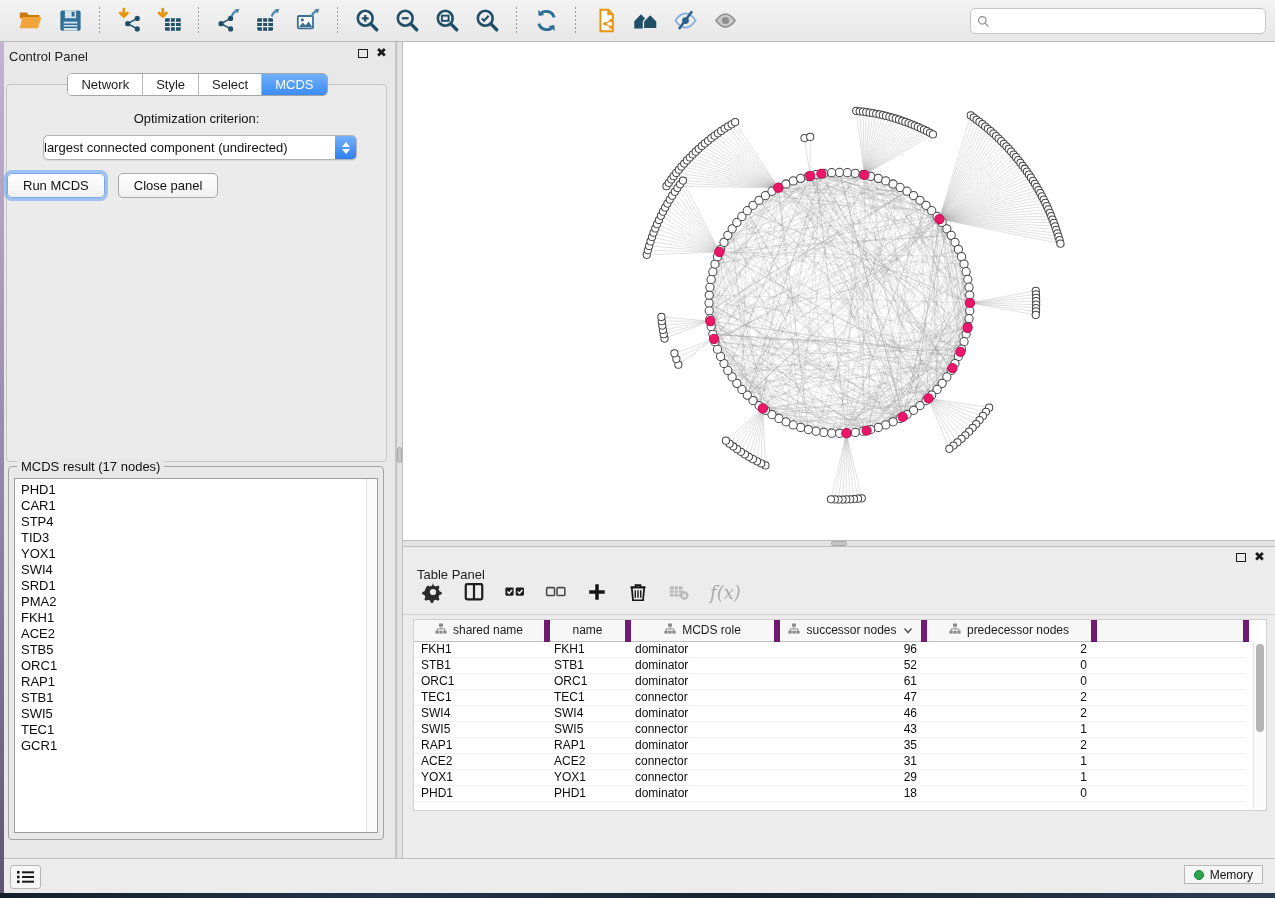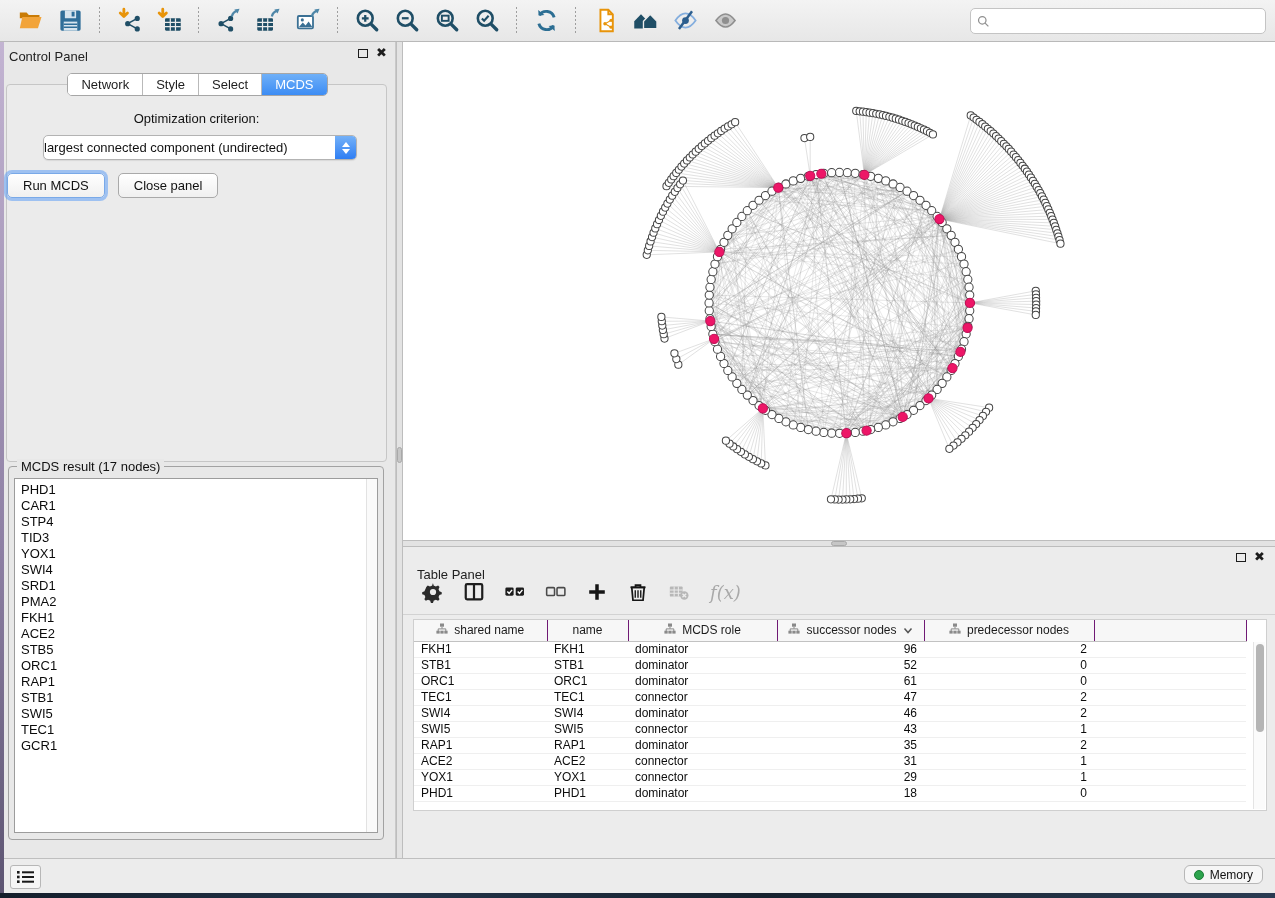--- a/index.html
+++ b/index.html
@@ -70,33 +70,33 @@
 
   
   .table-panel { flex:1; background:#ececec; position:relative; min-height:0; }
   .tp-toolbar { position:absolute; left:0; right:0; top:23px; height:45px; border-bottom:1px solid #d2d2d2; display:flex; align-items:center; padding-left:18px; gap:17px; }
   .tp-ico { width:24px; height:24px; display:flex; align-items:center; justify-content:center; }
   .tp-ico svg { width:22px; height:22px; }
   .fx-label { font-family:"DejaVu Serif","Liberation Serif",serif; font-style:italic; font-size:18px; color:#a9a9a9; margin-left:2px; }
 
   .grid-wrap { position:absolute; left:10px; right:8px; top:72px; height:192px; background:#fff; border:1px solid #cfcfcf; overflow:hidden; }
   table.node-table { border-collapse:collapse; table-layout:fixed; width:832px; }
-  .node-table th { height:21px; font-size:12px; font-weight:normal; color:#1b1b1b; background:#f7f7f7; border-right:1px solid #701a75; border-bottom:1px solid #c2c2c2; text-align:center; position:relative; white-space:nowrap; overflow:hidden; }
+  .node-table th { height:21px; font-size:12px; font-weight:normal; color:#1b1b1b; background:#f7f7f7; border-right:6px solid #701a75; border-bottom:1px solid #c2c2c2; text-align:center; position:relative; white-space:nowrap; overflow:hidden; }
   .node-table th .hdr-inner { display:inline-flex; align-items:center; gap:6px; }
   .node-table td { height:16px; font-size:12px; color:#0d0d0d; padding:0 7px; white-space:nowrap; overflow:hidden; border-bottom:1px solid #efefef; }
   .node-table td.num { text-align:right; }
   .grid-scroll { position:absolute; right:1px; top:22px; bottom:1px; width:12px; background:#fbfbfb; border-left:1px solid #e4e4e4; }
   .grid-scroll .thumb { position:absolute; left:1.5px; top:2px; width:8px; height:88px; background:#b5b5b5; border-radius:5px; }
 
   .tp-tabs { position:absolute; left:0; right:0; bottom:3px; display:flex; justify-content:center; }
 
   
   .statusbar { position:absolute; left:0; bottom:5px; width:100%; height:35px; background:#ececec; border-top:1px solid #bfbfbf; z-index:40; }
   .list-btn { position:absolute; left:10px; top:6px; width:31px; height:24px; background:#f6f6f6; border:1px solid #b7b7b7; border-radius:3px; display:flex; align-items:center; justify-content:center; }
-  .memory-btn { position:absolute; right:12px; top:6px; height:19px; background:#f6f6f6; border:1px solid #b7b7b7; border-radius:6px; display:flex; align-items:center; gap:6px; padding:0 9px; font-size:12px; color:#111; }
+  .memory-btn { position:absolute; right:12px; top:6px; height:19px; background:#f6f6f6; border:1px solid #b7b7b7; border-radius:0; display:flex; align-items:center; gap:6px; padding:0 9px; font-size:12px; color:#111; }
   .mem-dot { width:10px; height:10px; border-radius:50%; background:#2da44e; border:1px solid #1d7c38; }
 </style>
 </head>
 <body>
 
 <div class="screen">
 
   <div class="toolbar">
     <div id="tb-icons" style="display:flex;align-items:center;">
         <div class="tb-icon">

